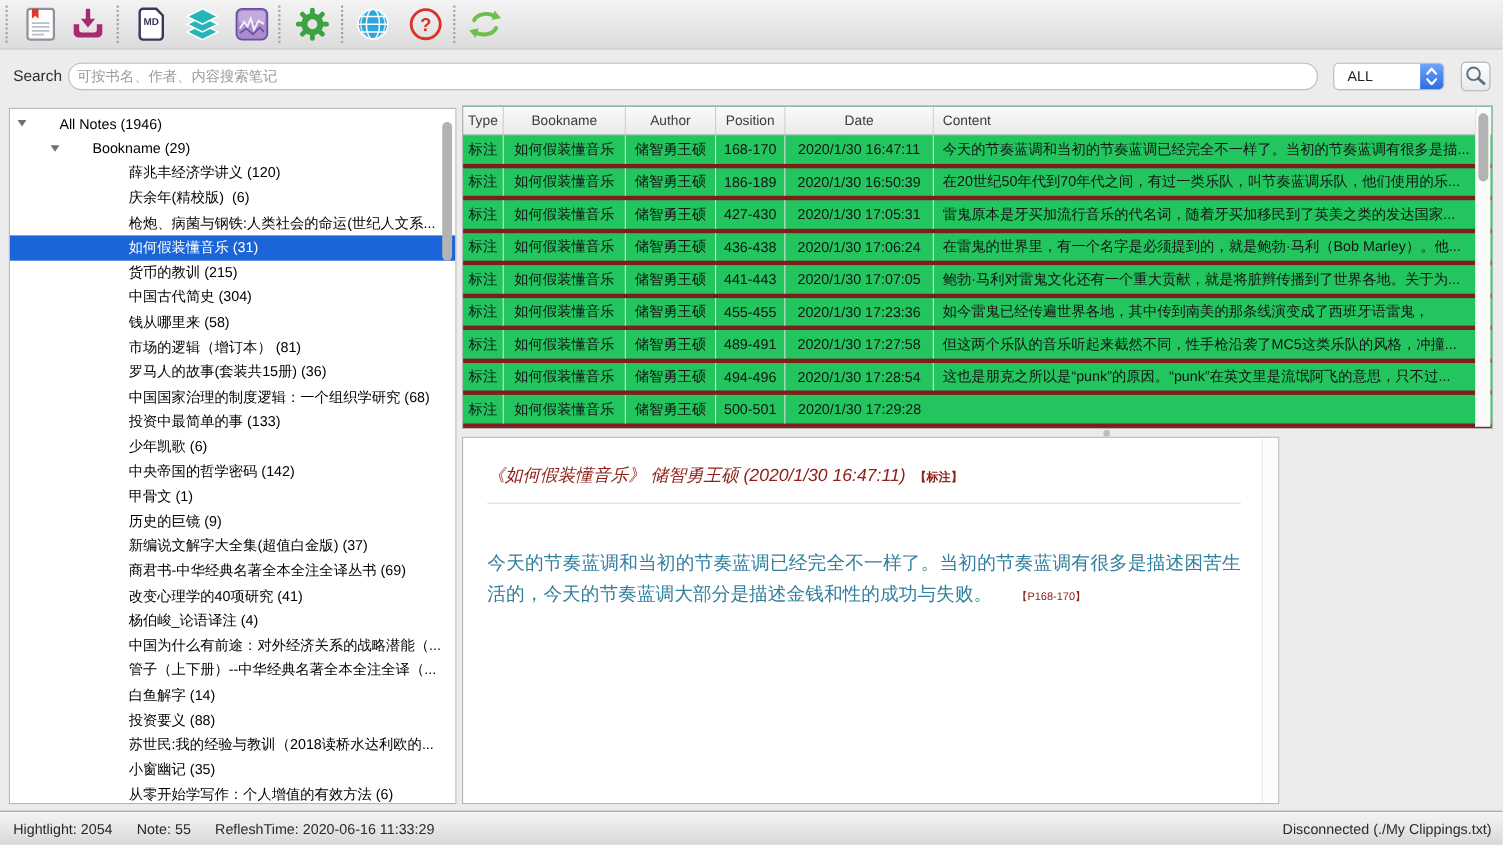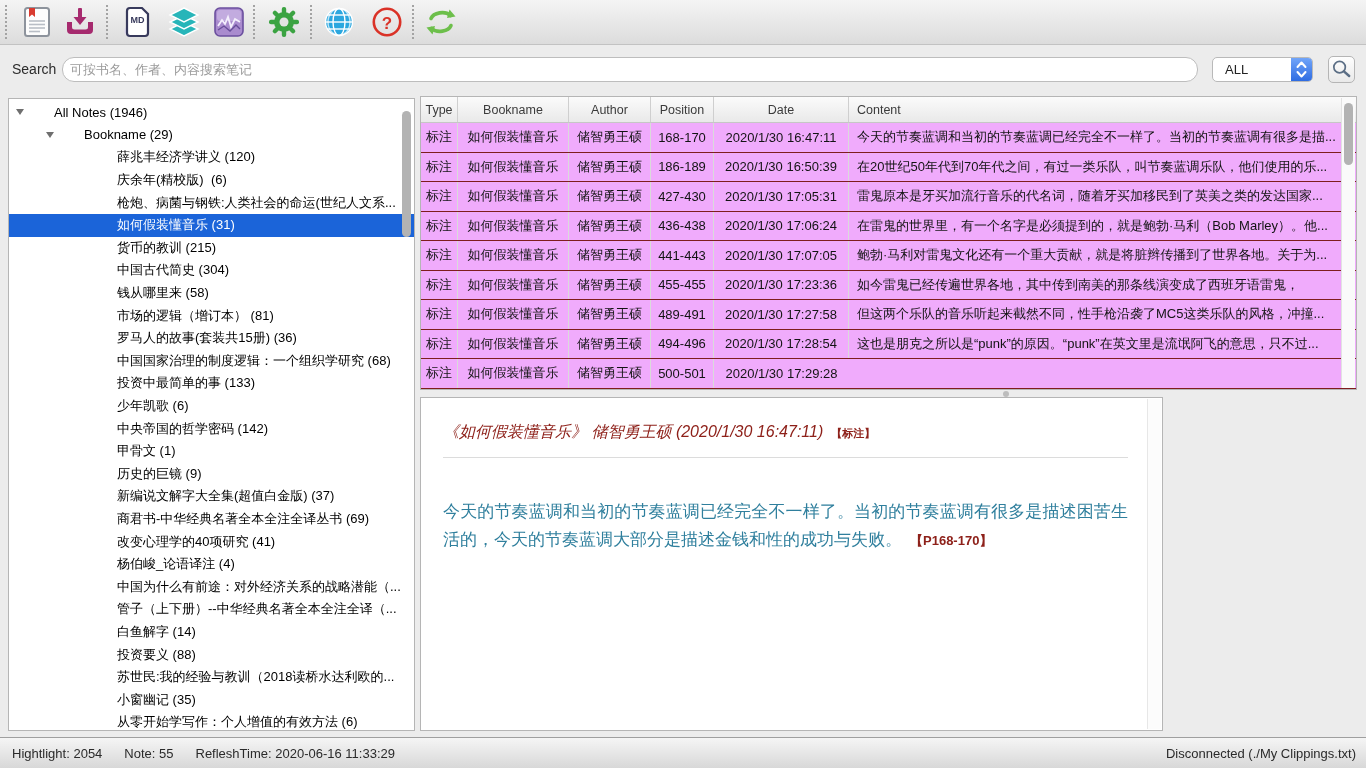--- a/index.html
+++ b/index.html
@@ -47,27 +47,27 @@
   .lvl0{padding-left:7px}
   .lvl1{padding-left:37px}
   .lvl2{padding-left:84px}
   .node-icon{width:17px;height:15px;margin-right:7px;flex:0 0 auto}
   .tree-row.selected{background:#1b64d9;color:#fff;font-weight:normal}
   .sb-scroll{position:absolute;right:3px;top:12px;width:9px;height:126px;
     background:#b3b3b3;border-radius:5px}
 
   
   .table-panel{position:absolute;left:420px;top:96px;width:937px;height:294px;
-    background:#f0abfc;border:1px solid #b5b5b5;overflow:hidden}
+    background:#22c55e;border:1px solid #b5b5b5;overflow:hidden}
   .thead{display:flex;height:26px;background:linear-gradient(#fbfbfb,#e9e9e9);
     border-bottom:1px solid #c6c6c6;font-size:12.5px;color:#3b3b3b}
   .th{display:flex;align-items:center;justify-content:center;height:100%;
     border-right:1px solid #cfcfcf;overflow:hidden}
   .th:last-child{border-right:none}
-  .trow{display:flex;height:29.5px;border-bottom:1px solid #7f1d1d;font-size:13px;color:#141414}
+  .trow{display:flex;height:29.5px;border-bottom:4px solid #7f1d1d;font-size:13px;color:#141414}
   .td{display:flex;align-items:center;justify-content:center;border-right:1px solid #dadada;
     overflow:hidden;white-space:nowrap}
   .td:last-child{border-right:none}
   .c-type{width:37px;flex:0 0 auto}
   .c-book{width:111px;flex:0 0 auto}
   .c-author{width:82px;flex:0 0 auto}
   .c-pos{width:63px;flex:0 0 auto}
   .c-date{width:135px;flex:0 0 auto}
   .c-content{flex:1 1 auto;justify-content:flex-start;padding:0 8px}
   .tbl-scrolltrack{position:absolute;right:1px;top:1px;bottom:1px;width:14px;
@@ -79,21 +79,21 @@
   .split-dot{position:absolute;left:1003px;top:391px;width:6px;height:6px;
     border-radius:3px;background:#bdbdbd}
 
   
   .detail-panel{position:absolute;left:420px;top:397px;width:743px;height:334px;
     background:#ffffff;border:1px solid #b5b5b5;padding:24px 34px 0 22px;overflow:hidden}
   .detail-header-line{font-size:16px;font-style:italic;color:#8e211a;white-space:pre}
   .detail-tag{font-size:11px;font-weight:bold;font-style:normal;margin-left:8px;color:#8e211a}
   .detail-hr{border:none;border-top:1px solid #dcdcdc;margin:14px 0 0 0}
   .detail-body{margin-top:40px;font-size:17px;line-height:28px;color:#2f7f9d;text-align:justify}
-  .detail-ref{font-size:13px;font-weight:bold;color:#8e211a;margin-left:8px}
+  .detail-ref{font-size:10px;font-weight:normal;color:#8e211a;margin-left:22px}
   .det-scrolltrack{position:absolute;right:1px;top:1px;bottom:1px;width:14px;
     background:#fcfcfc;border-left:1px solid #e7e7e7}
 
   
   .statusbar{position:absolute;left:0;top:737px;width:1366px;height:31px;
     background:linear-gradient(#f5f5f5,#d8d8d8);border-top:1px solid #9f9f9f;
     display:flex;align-items:center;font-size:13px;color:#2a2a2a}
   .sb-item{margin-left:12px;white-space:pre}
   .sb-item+.sb-item{margin-left:22px}
   .sb-right{margin-left:auto;margin-right:10px;white-space:pre}

